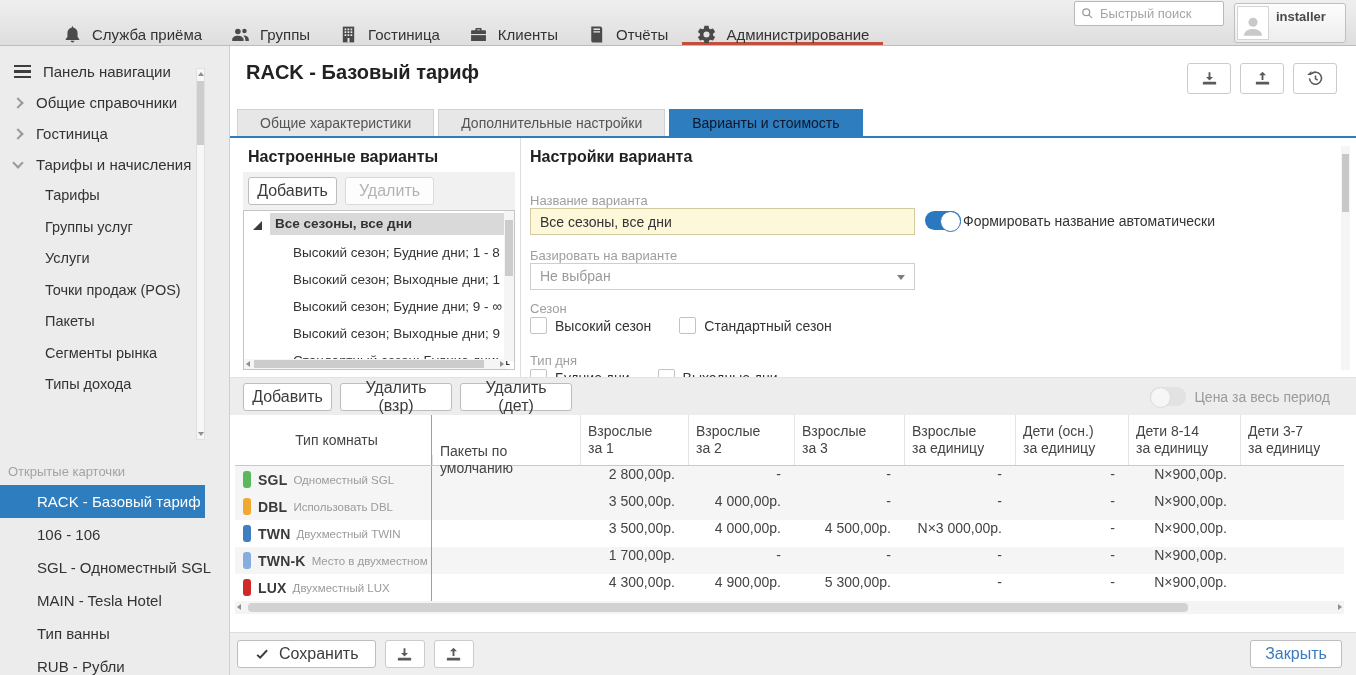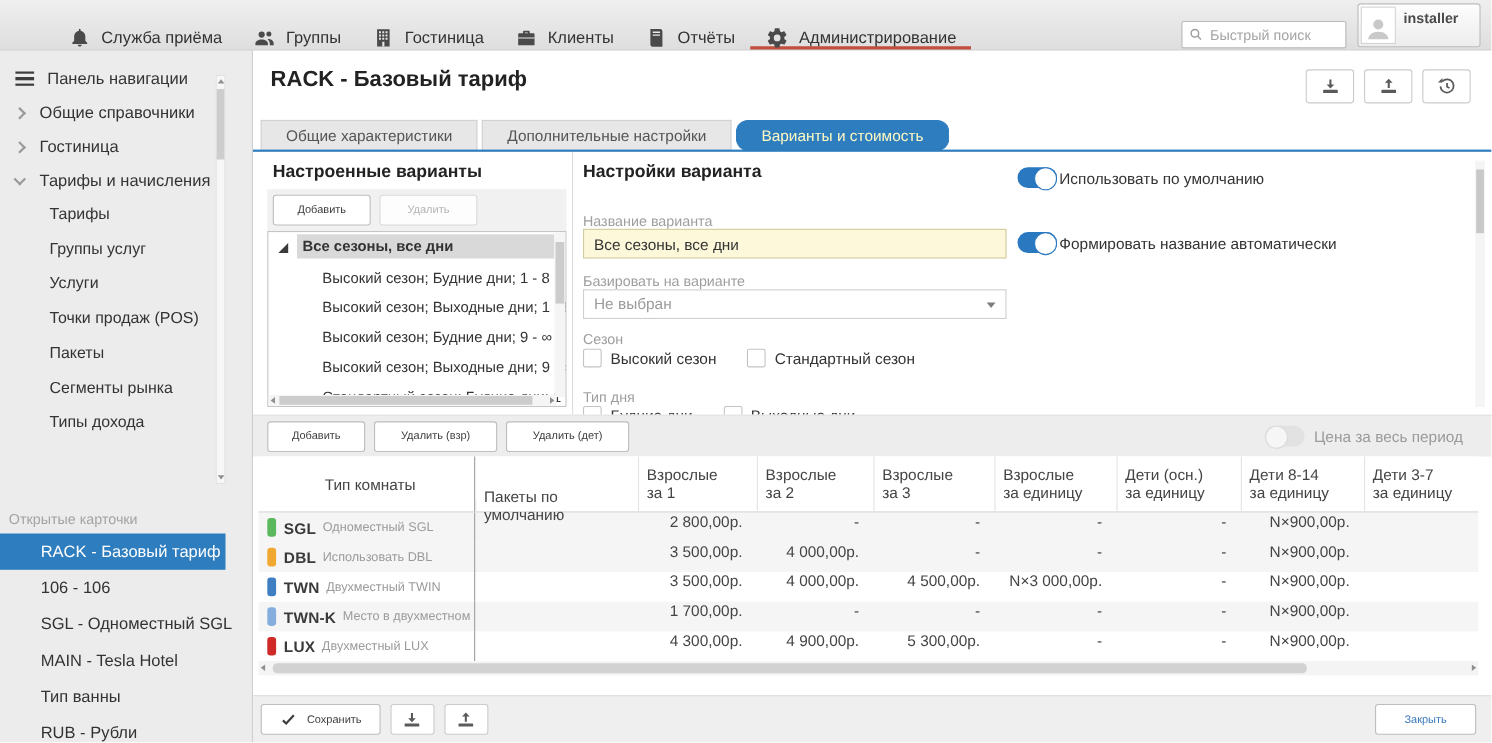--- a/index.html
+++ b/index.html
@@ -18,21 +18,21 @@
     border-bottom:1px solid #bdbdbd;
     display:flex; align-items:flex-end; padding-left:48px;
   }
   .topnav-item {
     display:flex; align-items:center; gap:9px; padding:0 14px;
     font-size:15px; color:#333; cursor:pointer; white-space:nowrap;
   }
   .topnav-item svg { width:21px; height:21px; fill:#4a4a4a; }
   .topnav-item.active { box-shadow:inset 0 -3px 0 #c24f3c; }
   .search-box {
-    position:absolute; right:132px; top:19px; width:150px; height:25px;
+    position:absolute; right:132px; top:1px; width:150px; height:25px;
     background:#fff; border:1px solid #b9b9b9; border-radius:2px;
   }
   .search-box svg { position:absolute; left:5px; top:4px; width:15px; height:15px; }
   .search-box input {
     width:100%; height:100%; border:0; outline:none; background:transparent;
     padding:0 6px 0 25px; font-size:13px; color:#444;
     font-family:"Liberation Sans",sans-serif;
   }
   .search-box input::placeholder { color:#a5a5a5; }
   .userbox {
@@ -90,33 +90,33 @@
     width:44px; height:31px; background:#fff; border:1px solid #cbcbcb; border-radius:3px;
     display:flex; align-items:center; justify-content:center; cursor:pointer;
   }
   .icon-btn svg { width:19px; height:19px; fill:#5a5a5a; }
 
   .tabs { position:absolute; left:7px; top:63px; display:flex; gap:4px; }
   .tab {
     padding:5px 22px 6px; font-size:14px; color:#555; background:#e7e7e7;
     border:1px solid #d2d2d2; border-bottom:none; cursor:pointer; white-space:nowrap;
   }
-  .tab.active { background:#2d7dbf; color:#fef9c3; border-color:#2d7dbf;border-radius:11px; }
+  .tab.active { background:#2d7dbf; color:#0f172a; border-color:#2d7dbf; }
   .tabline { position:absolute; left:0; top:90px; width:1126px; height:2px; background:#2d7dbf; }
 
   .content { position:absolute; left:0; top:92px; width:1126px; height:239px; overflow:hidden; }
   .panel-h { font-size:16px; font-weight:bold; color:#222; }
 
   
   .variants { position:absolute; left:5px; top:0; width:285px; height:239px; }
   .variants .panel-h { position:absolute; left:13px; top:10px; }
   .var-btnstrip { position:absolute; left:8px; top:34px; width:272px; height:38px; background:#f1f1f1; }
   .btn {
     height:28px; padding:0 16px; background:#fff; border:1px solid #bdbdbd; border-radius:3px;
-    font-size:10px; color:#3c3c3c; cursor:pointer; font-family:"Liberation Sans",sans-serif;
+    font-size:16px; color:#3c3c3c; cursor:pointer; font-family:"Liberation Sans",sans-serif;
     display:inline-flex; align-items:center; gap:8px;
   }
   .btn.disabled { color:#b3b3b3; border-color:#dadada; background:#fdfdfd; cursor:default; }
   .var-btns { position:absolute; left:13px; top:39px; display:flex; gap:8px; }
   .var-btns .btn { width:89px; justify-content:center; }
   .tree {
     position:absolute; left:8px; top:72px; width:272px; height:160px;
     border:1px solid #c5c5c5; background:#fff; overflow:hidden;
   }
   .tree-root { position:relative; height:26px; line-height:26px; white-space:nowrap; cursor:pointer;}
@@ -378,24 +378,20 @@
             <span class="harr right"></span>
           </div>
         </div>
       </div>
 
       <div class="vdivider"></div>
 
       <div class="settings">
         <div class="panel-h">Настройки варианта</div>
 
-        <div class="toggle-row" style="left:395px; top:14px;">
-          <span class="toggle on"></span>
-          <span class="tlabel">Использовать по умолчанию</span>
-        </div>
 
         <div class="fld-label" style="left:0; top:55px;">Название варианта</div>
         <input class="txt-input" style="left: 0px; top: 70px;" value="Все сезоны, все дни">
 
         <div class="toggle-row" style="left:395px; top:73px;">
           <span class="toggle on"></span>
           <span class="tlabel">Формировать название автоматически</span>
         </div>
 
         <div class="fld-label" style="left:0; top:110px;">Базировать на варианте</div>

